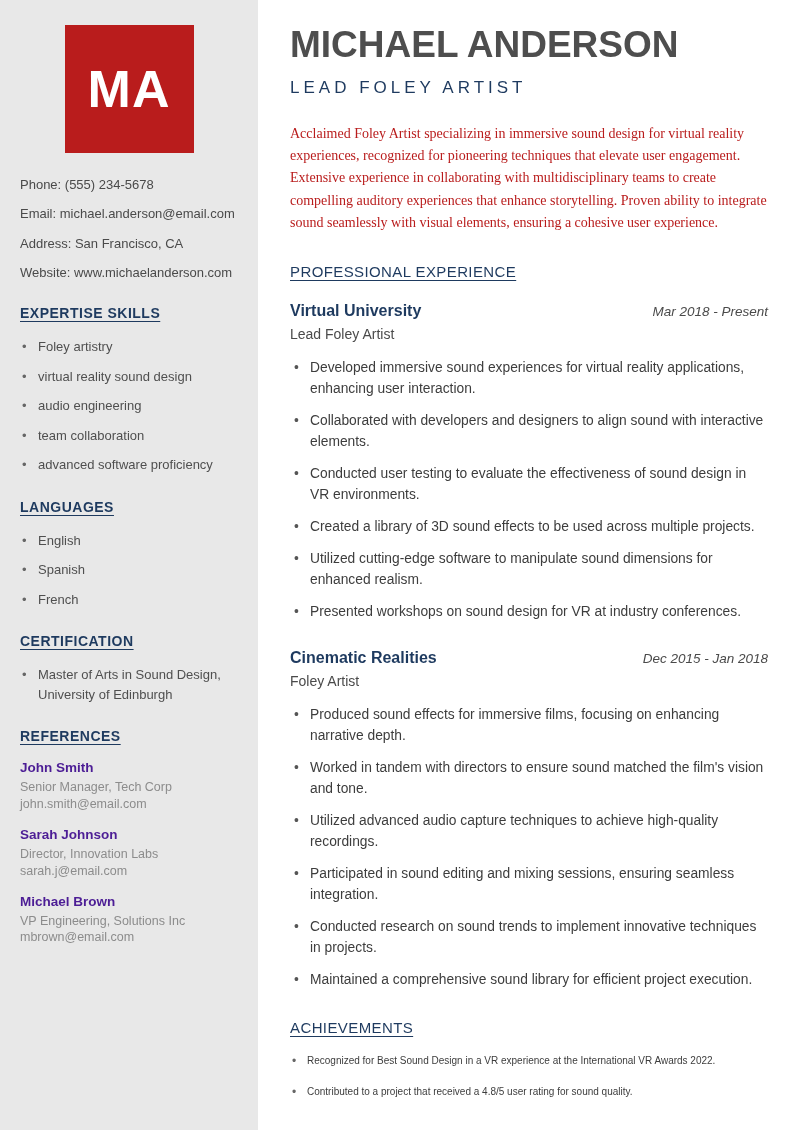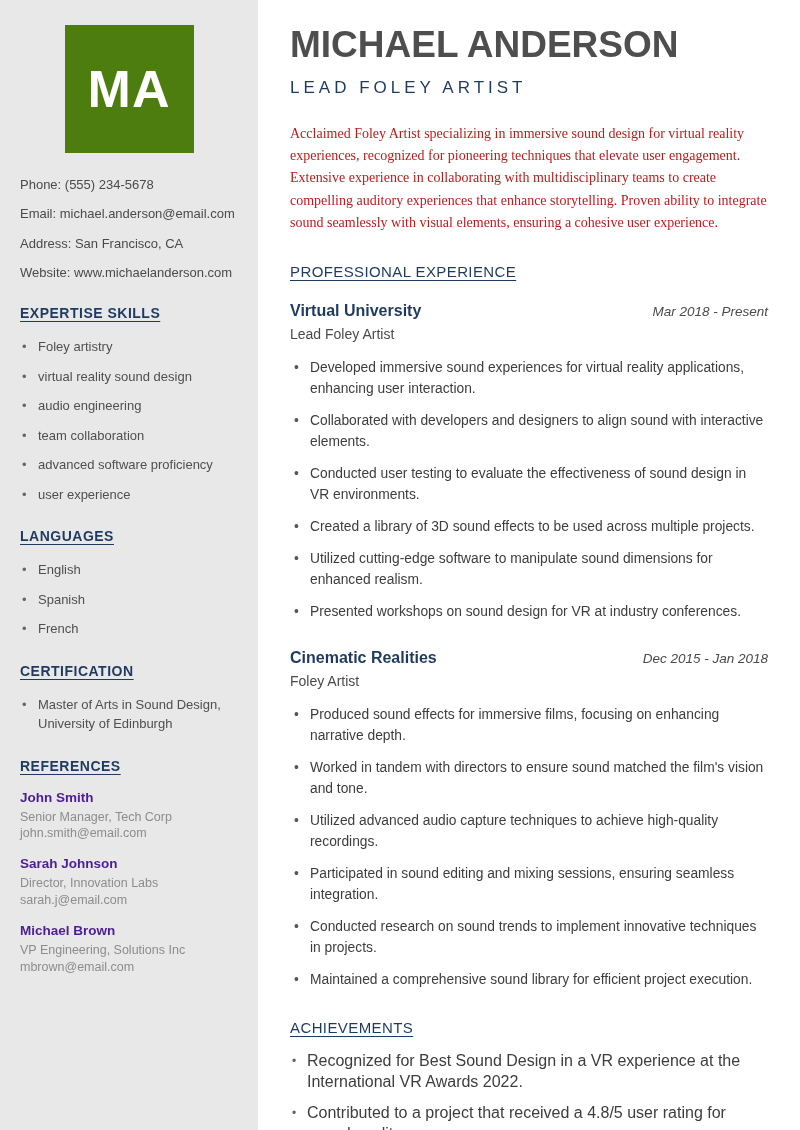--- a/index.html
+++ b/index.html
@@ -17,21 +17,21 @@
   
   .sidebar {
     width: 258px;
     min-width: 258px;
     background: #e8e8e8;
     padding: 25px 20px 20px 20px;
   }
   .avatar {
     width: 129px;
     height: 128px;
-    background: #4d7c0f;
+    background: #b91c1c;
     margin: 0 auto;
     display: flex;
     align-items: center;
     justify-content: center;
   }
   .avatar span {
     color: #ffffff;
     font-size: 52px;
     font-weight: 600;
     letter-spacing: 1px;
@@ -151,21 +151,21 @@
   ul.job-bullets li::before {
     content: "•";
     position: absolute;
     left: 4px;
     color: #555555;
   }
   ul.ach-bullets { list-style: none; margin-top: 14px; }
   ul.ach-bullets li {
     position: relative;
     padding-left: 17px;
-    font-size: 16px;
+    font-size: 10px;
     line-height: 21px;
     color: #3d3d3d;
     margin-bottom: 10px;
   }
   ul.ach-bullets li::before {
     content: "•";
     position: absolute;
     left: 2px;
     font-size: 12px;
     top: 1px;
@@ -191,21 +191,20 @@
     </div>
 
     <section class="side-section">
       <div class="side-title">EXPERTISE SKILLS</div>
       <ul class="side-list">
         <li>Foley artistry</li>
         <li>virtual reality sound design</li>
         <li>audio engineering</li>
         <li>team collaboration</li>
         <li>advanced software proficiency</li>
-        <li>user experience</li>
       </ul>
     </section>
 
     <section class="side-section">
       <div class="side-title">LANGUAGES</div>
       <ul class="side-list">
         <li>English</li>
         <li>Spanish</li>
         <li>French</li>
       </ul>

